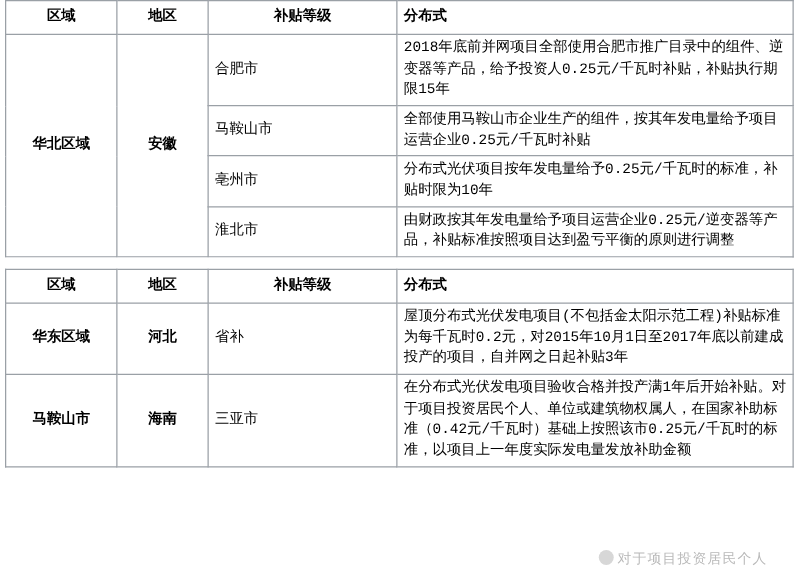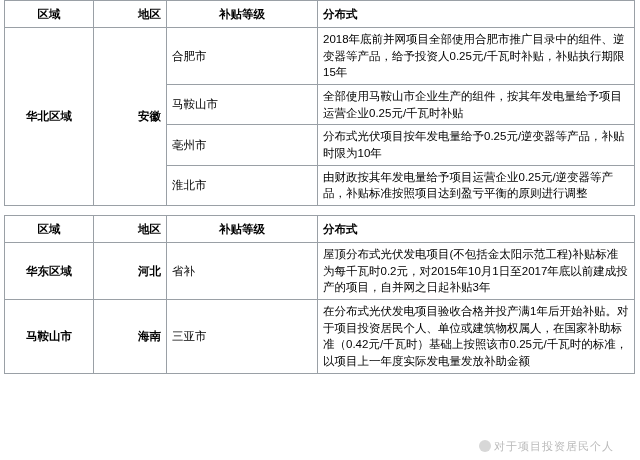--- a/index.html
+++ b/index.html
@@ -12,20 +12,21 @@
     height: 460px;
     font-family: "Liberation Sans", "DejaVu Sans", sans-serif;
     color: #000000;
     overflow: hidden;
   }
   .page {
     position: relative;
     width: 624px;
     height: 460px;
     background: #ffffff;
+    font-family: Liberation Mono, monospace;
   }
   table.grid {
     border-collapse: collapse;
     table-layout: fixed;
     width: 631px;
     margin: 0 0 0 4px;
     background: #ffffff;
   }
   table.grid td, table.grid th {
     border: 1px solid #9aa0a6;
@@ -37,21 +38,21 @@
     background: #ffffff;
   }
   thead th {
     text-align: center;
     font-weight: bold;
     background: #ffffff;
     height: 20px;
     font-size: 12px;
   }
   .c-region { width: 78px; text-align: center; font-weight: bold; }
-  .c-area   { width: 62px; text-align: right; font-weight: bold; }
+  .c-area   { width: 62px; text-align: center; font-weight: bold; }
   .c-level  { width: 140px; }
   .c-desc   { text-align: left; margin-top: 17px; }
   .gap {
     height: 9px;
     background: #ffffff;
   }
   .watermark {
     position: absolute;
     right: 10px;
     bottom: 6px;
@@ -91,21 +92,21 @@
         <td class="c-area" rowspan="4">安徽</td>
         <td class="c-level">合肥市</td>
         <td class="c-desc">2018年底前并网项目全部使用合肥市推广目录中的组件、逆变器等产品，给予投资人0.25元/千瓦时补贴，补贴执行期限15年</td>
       </tr>
       <tr>
         <td class="c-level">马鞍山市</td>
         <td class="c-desc">全部使用马鞍山市企业生产的组件，按其年发电量给予项目运营企业0.25元/千瓦时补贴</td>
       </tr>
       <tr>
         <td class="c-level">亳州市</td>
-        <td class="c-desc">分布式光伏项目按年发电量给予0.25元/逆变器等产品，补贴时限为10年</td>
+        <td class="c-desc">分布式光伏项目按年发电量给予0.25元/千瓦时的标准，补贴时限为10年</td>
       </tr>
       <tr>
         <td class="c-level">淮北市</td>
         <td class="c-desc">由财政按其年发电量给予项目运营企业0.25元/逆变器等产品，补贴标准按照项目达到盈亏平衡的原则进行调整</td>
       </tr>
     </tbody>
   </table>
 
   <div class="gap"></div>
 

